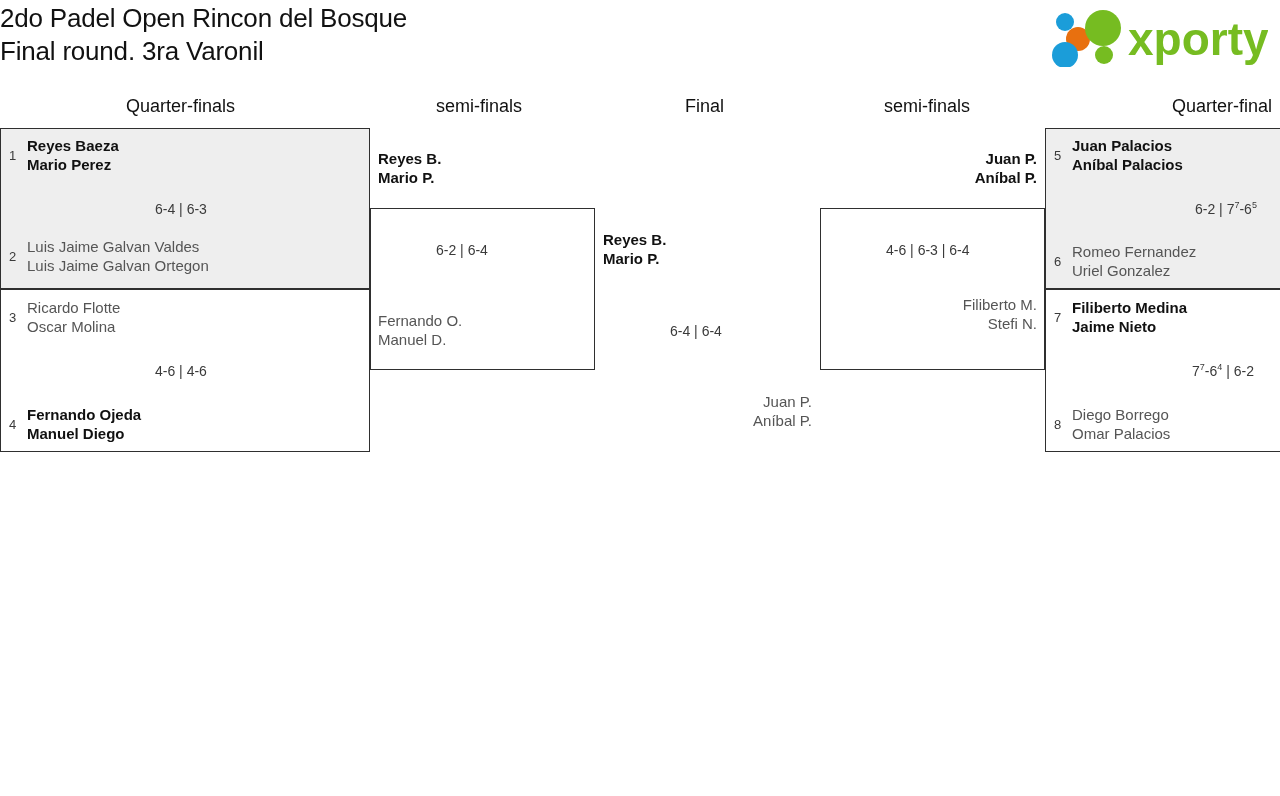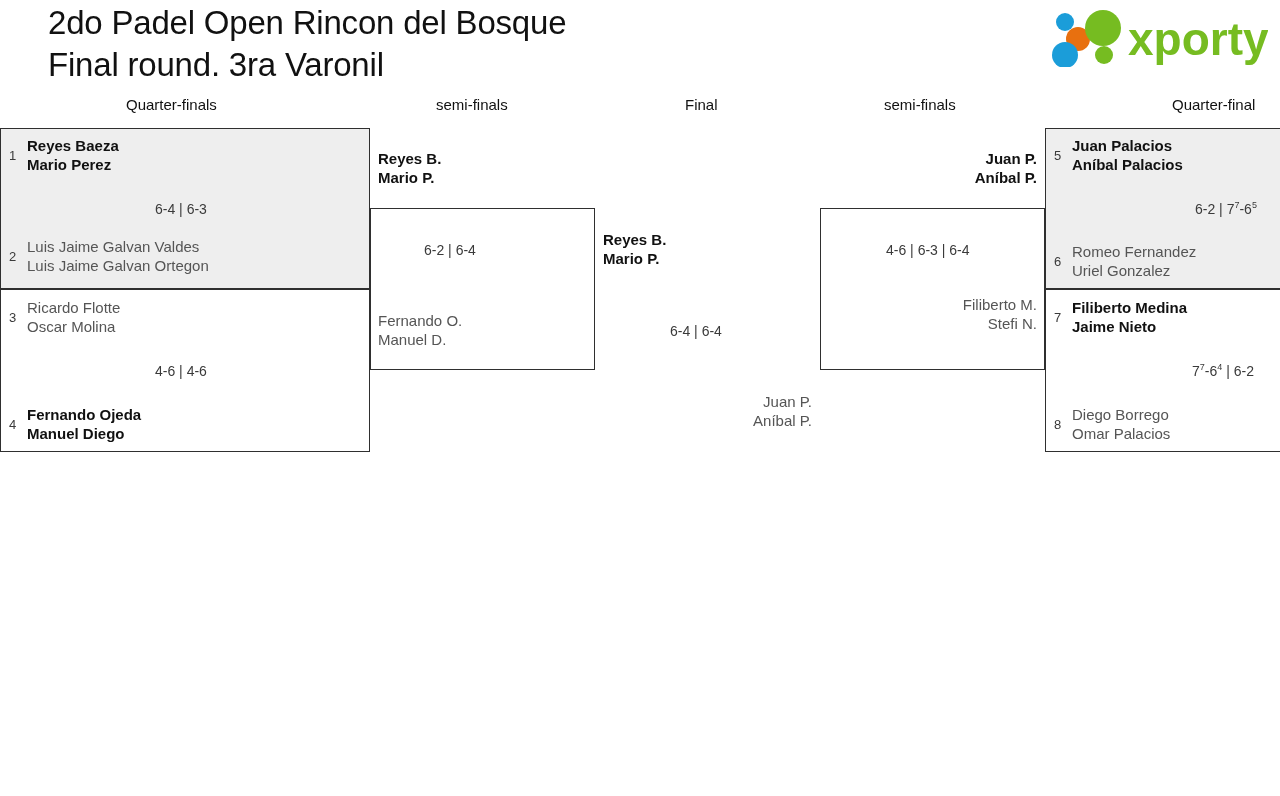--- a/index.html
+++ b/index.html
@@ -21,39 +21,38 @@
     position: absolute;
     left: 0; top: 0;
     width: 1280px; height: 88px;
   }
   #title-block {
     position: absolute;
     left: 0; top: 2px;
     line-height: 1.28;
   }
   .title-line {
-    font-size: 33px;
+    font-size: 26px;
     font-weight: 400;
     letter-spacing: -0.2px;
     color: #111111;
     white-space: nowrap;
-    margin-left: 48px;
   }
   #logo {
     position: absolute;
     right: 12px; top: 5px;
     width: 224px; height: 62px;
   }
   #logo svg { display: block; }
 
   
   .round-header {
     position: absolute;
     top: 96px;
-    font-size: 15px;
+    font-size: 18px;
     font-weight: 400;
     color: #111111;
     white-space: nowrap;
   }
   #rh-0 { left: 126px; }
   #rh-1 { left: 436px; }
   #rh-2 { left: 685px; }
   #rh-3 { left: 884px; }
   #rh-4 { left: 1172px; text-align: center; }
 
@@ -124,21 +123,21 @@
   #qf3-top    { left: 1051px; top: 137px; }
   #qf3-bottom { left: 1051px; top: 243px; }
   #qf3-score  { left: 1195px; top: 201px; text-align: center; }
   #qf4-top    { left: 1051px; top: 299px; }
   #qf4-bottom { left: 1051px; top: 406px; }
   #qf4-score  { left: 1192px; top: 363px; }
 
   
   #sf-left-top    { left: 378px; top: 150px; }
   #sf-left-bottom { left: 378px; top: 312px; }
-  #sf-left-score  { left: 424px; top: 242px; }
+  #sf-left-score  { left: 436px; top: 242px; }
   #sf-right-top    { right: 243px; top: 150px; }
   #sf-right-bottom { right: 243px; top: 296px; }
   #sf-right-score  { left: 886px; top: 242px; }
 
   
   #final-top    { left: 603px; top: 231px; }
   #final-bottom { right: 468px; top: 393px; }
   #final-score  { left: 670px; top: 323px; }
 </style>
 </head>

